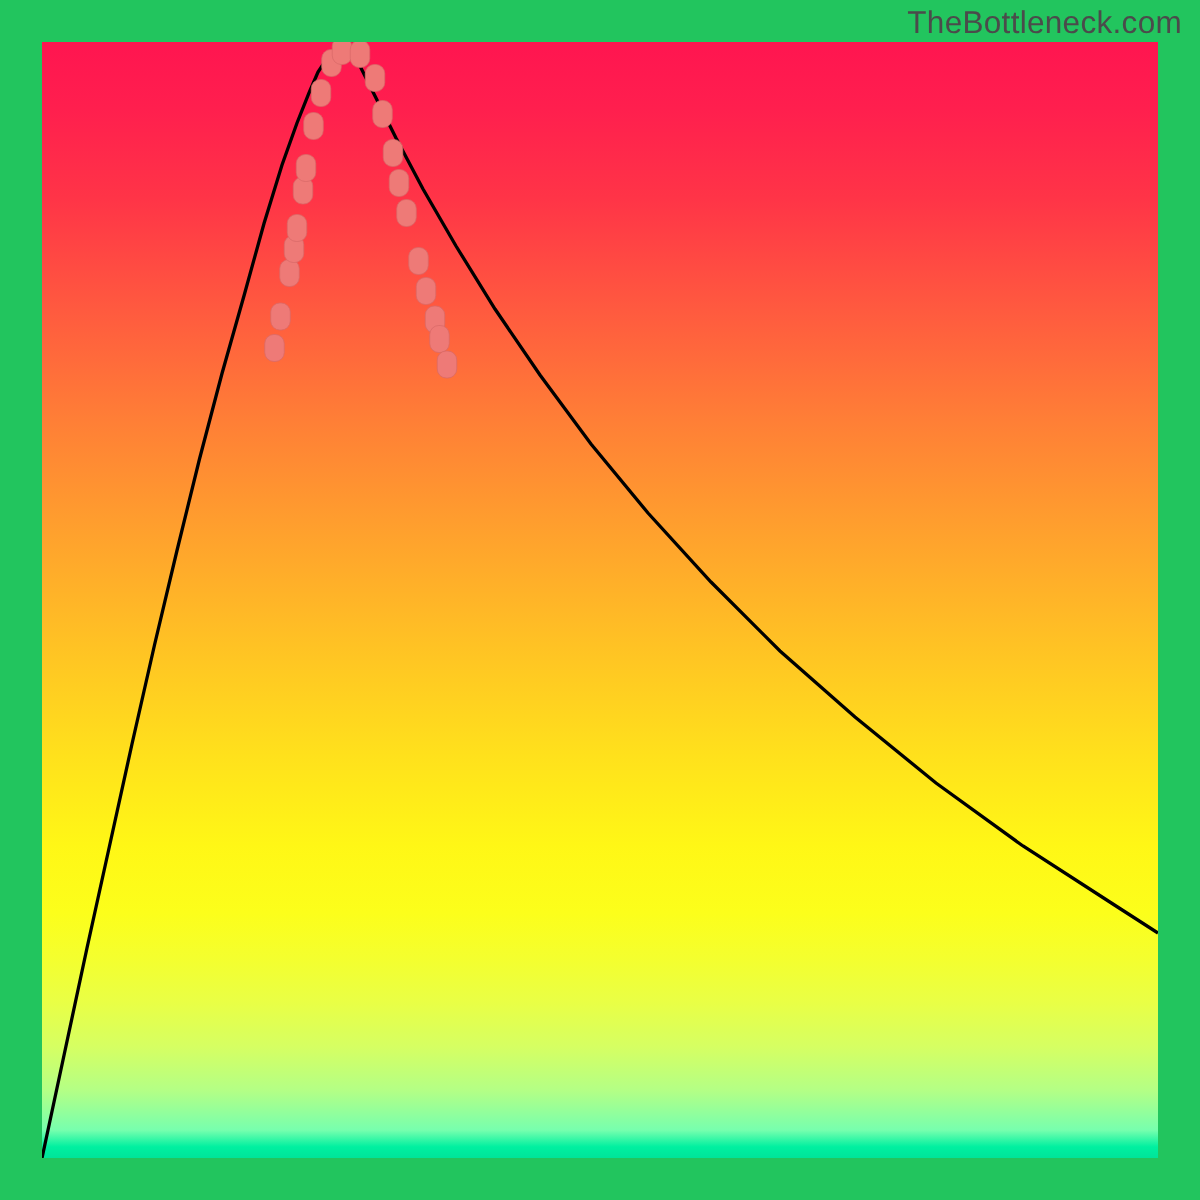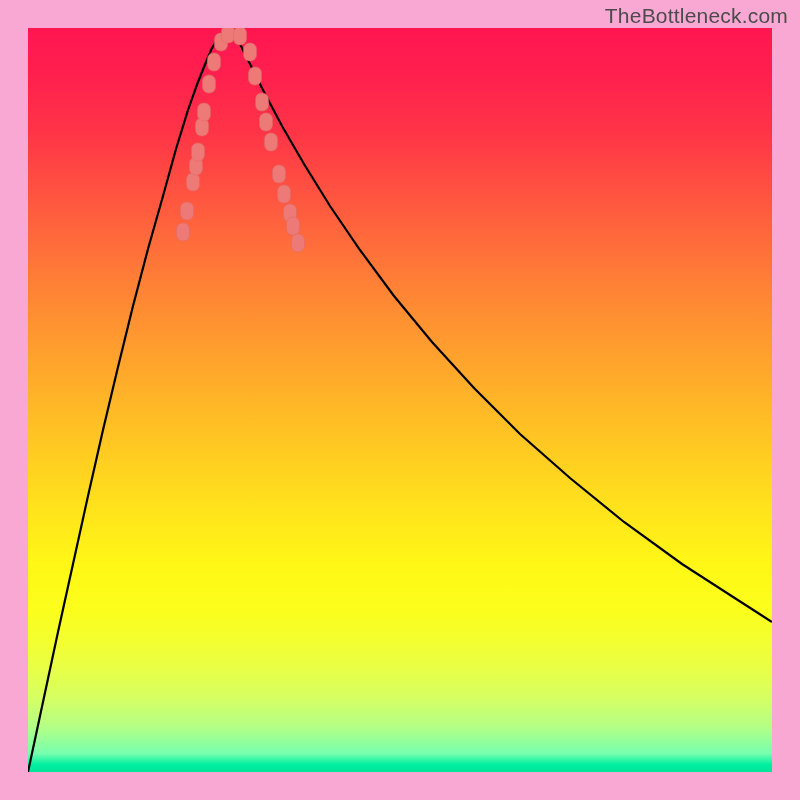--- a/index.html
+++ b/index.html
@@ -8,21 +8,21 @@
     width: 800px;
     height: 800px;
     overflow: hidden;
     background: #000;
     font-family: Arial, Helvetica, sans-serif;
   }
   .frame {
     position: relative;
     width: 800px;
     height: 800px;
-    background: #f9a8d4;
+    background: #22c55e;
   }
   .plot-area {
     position: absolute;
     left: 28px;
     top: 28px;
     width: 744px;
     height: 744px;
     
     background: linear-gradient(
       to bottom,

